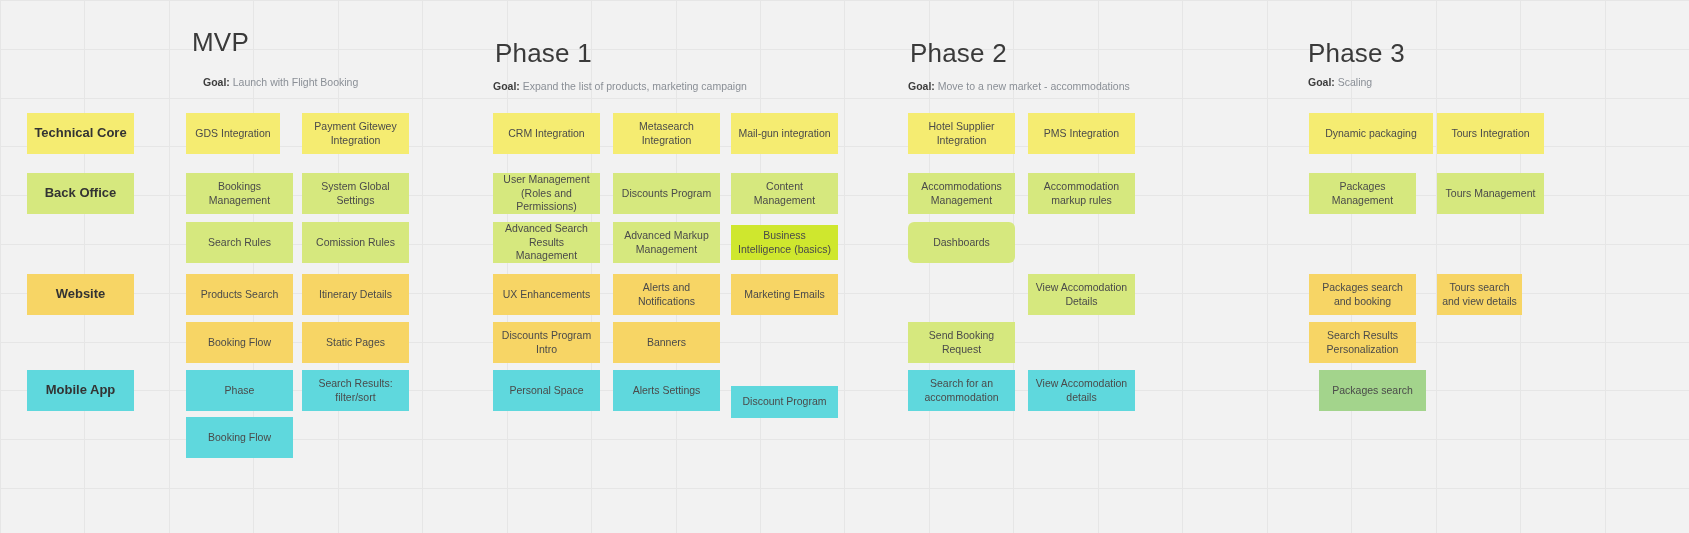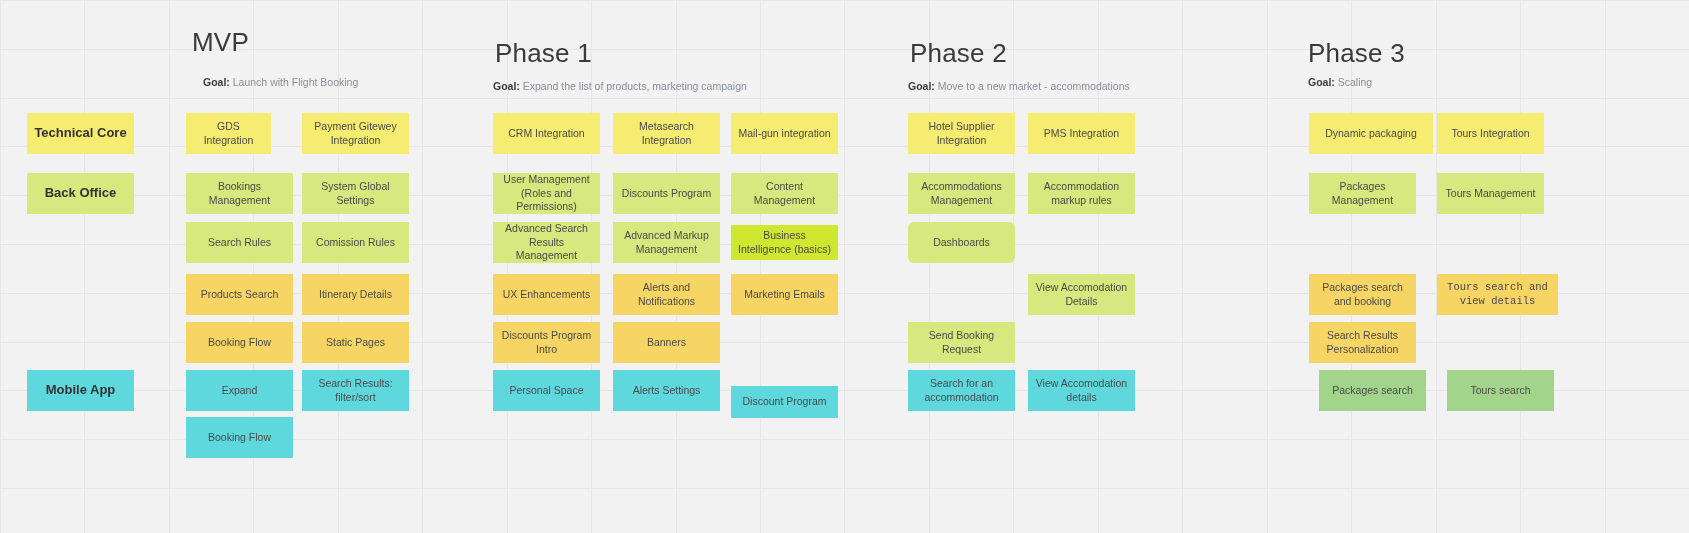--- a/index.html
+++ b/index.html
@@ -75,36 +75,37 @@
   <div class="phase-title" style="left:910px;  top:38px;">Phase 2</div>
   <div class="phase-title" style="left:1308px; top:38px;">Phase 3</div>
 
   <div class="phase-goal" style="left:203px;  top:76px;"><b>Goal:</b> <span>Launch with Flight Booking</span></div>
   <div class="phase-goal" style="left:493px;  top:80px;"><b>Goal:</b> <span>Expand the list of products, marketing campaign</span></div>
   <div class="phase-goal" style="left:908px;  top:80px;"><b>Goal:</b> <span>Move to a new market - accommodations</span></div>
   <div class="phase-goal" style="left:1308px; top:76px;"><b>Goal:</b> <span>Scaling</span></div>
 
   <div class="card label c-tech" style="left:27px;  top:113px; width:107px; height:41px;">Technical Core</div>
   <div class="card label c-back" style="left:27px;  top:173px; width:107px; height:41px;">Back Office</div>
+  <div class="card label c-web" style="left:27px;  top:274px; width:107px; height:41px;">Website</div>
   <div class="card label c-mob" style="left:27px;  top:370px; width:107px; height:41px;">Mobile App</div>
 
-  <div class="card c-tech" style="left:186px; top:113px; width:85px; height:41px;">GDS Integration</div>
+  <div class="card c-tech" style="left:186px; top:113px; width:94px; height:41px;">GDS Integration</div>
   <div class="card c-tech" style="left:302px; top:113px; width:107px; height:41px;">Payment Gitewey Integration</div>
 
   <div class="card c-back" style="left:186px; top:173px; width:107px; height:41px;">Bookings Management</div>
   <div class="card c-back" style="left:302px; top:173px; width:107px; height:41px;">System Global Settings</div>
   <div class="card c-back" style="left:186px; top:222px; width:107px; height:41px;">Search Rules</div>
   <div class="card c-back" style="left:302px; top:222px; width:107px; height:41px;">Comission Rules</div>
 
   <div class="card c-web" style="left:186px; top:274px; width:107px; height:41px;">Products Search</div>
   <div class="card c-web" style="left:302px; top:274px; width:107px; height:41px;">Itinerary Details</div>
   <div class="card c-web" style="left:186px; top:322px; width:107px; height:41px;">Booking Flow</div>
   <div class="card c-web" style="left:302px; top:322px; width:107px; height:41px;">Static Pages</div>
 
-  <div class="card c-mob" style="left:186px; top:370px; width:107px; height:41px;">Expand</div>
+  <div class="card c-mob" style="left:186px; top:370px; width:107px; height:41px;">Phase</div>
   <div class="card c-mob" style="left:302px; top:370px; width:107px; height:41px;">Search Results: filter/sort</div>
   <div class="card c-mob" style="left:186px; top:417px; width:107px; height:41px;">Booking Flow</div>
 
   <div class="card c-tech" style="left:493px; top:113px; width:107px; height:41px;">CRM Integration</div>
   <div class="card c-tech" style="left:613px; top:113px; width:107px; height:41px;">Metasearch Integration</div>
   <div class="card c-tech" style="left:731px; top:113px; width:107px; height:41px;">Mail-gun integration</div>
 
   <div class="card c-back" style="left:493px; top:173px; width:107px; height:41px;">User Management (Roles and Permissions)</div>
   <div class="card c-back" style="left:613px; top:173px; width:107px; height:41px;">Discounts Program</div>
   <div class="card c-back" style="left:731px; top:173px; width:107px; height:41px;">Content Management</div>
@@ -135,19 +136,18 @@
   <div class="card c-mob" style="left:908px;  top:370px; width:107px; height:41px;">Search for an accommodation</div>
   <div class="card c-mob" style="left:1028px; top:370px; width:107px; height:41px;">View Accomodation details</div>
 
   <div class="card c-tech" style="left:1309px; top:113px; width:124px; height:41px;">Dynamic packaging</div>
   <div class="card c-tech" style="left:1437px; top:113px; width:107px; height:41px;">Tours Integration</div>
 
   <div class="card c-back" style="left:1309px; top:173px; width:107px; height:41px;">Packages Management</div>
   <div class="card c-back" style="left:1437px; top:173px; width:107px; height:41px;">Tours Management</div>
 
   <div class="card c-web" style="left:1309px; top:274px; width:107px; height:41px;">Packages search and booking</div>
-  <div class="card c-web" style="left:1437px; top:274px; width:121px; height:41px;font-family:Liberation Mono, monospace;">Tours search and view details</div>
+  <div class="card c-web" style="left:1437px; top:274px; width:85px; height:41px;">Tours search and view details</div>
   <div class="card c-web" style="left:1309px; top:322px; width:107px; height:41px;">Search Results Personalization</div>
 
   <div class="card c-sage" style="left:1309px; top:370px; width:107px; height:41px;">Packages search</div>
-  <div class="card c-sage" style="left:1437px; top:370px; width:107px; height:41px;">Tours search</div>
 
 </div>
 
 </body></html>

